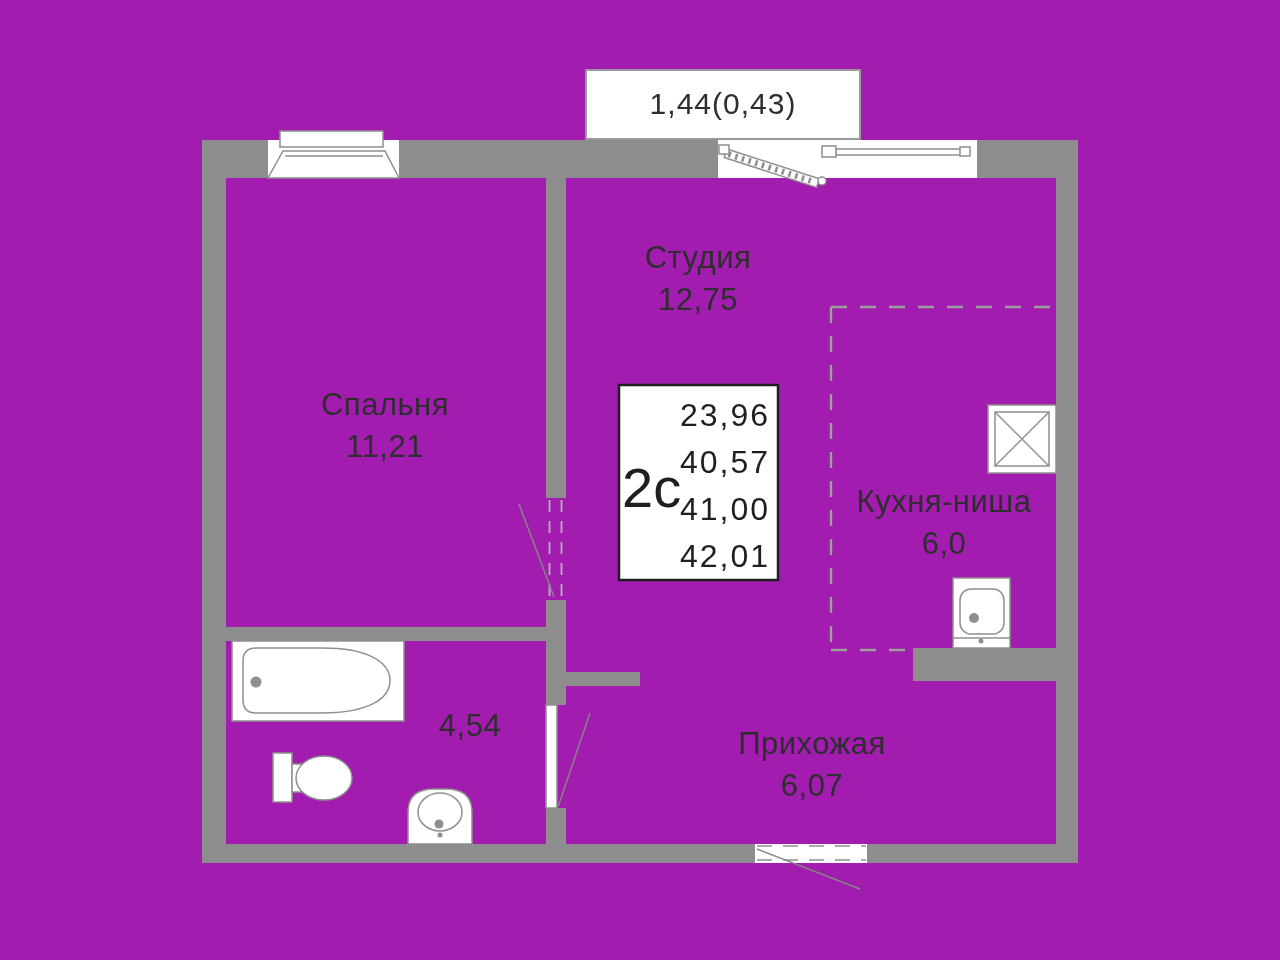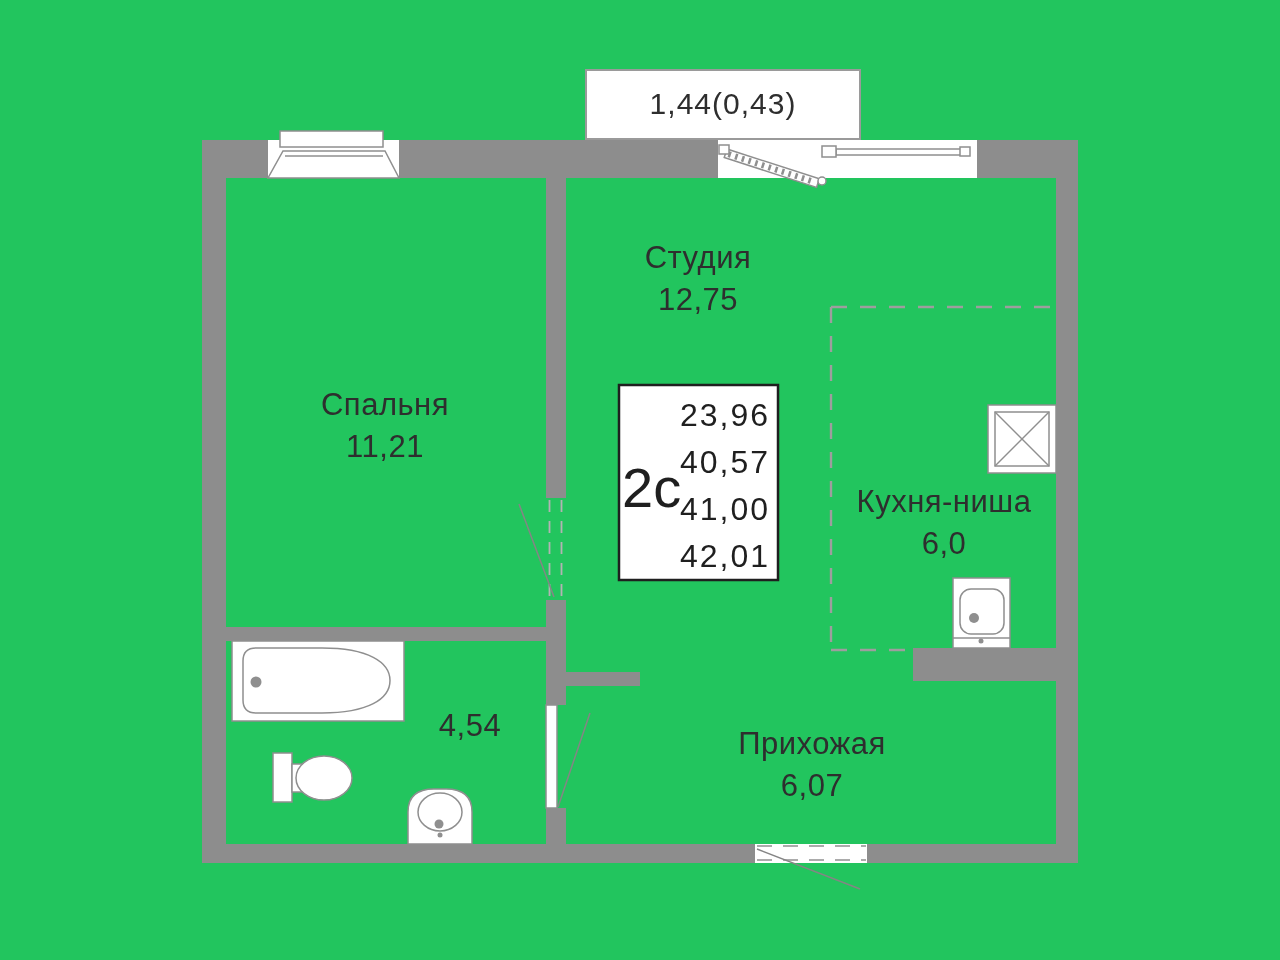--- a/index.html
+++ b/index.html
@@ -1,16 +1,16 @@
 <!DOCTYPE html>
 <html style="--wall: #8d8d8d; --line: #8f8f8f; --dash: #9e9e9e; --text: #2e2e2e; --info: #1f1f1f;"><head>
 <meta charset="utf-8">
 <style>
   html,body{margin:0;padding:0;background:#ffffff;}
-  #stage{position:relative;width:1280px;height:960px;background:#22c55e;overflow:hidden;
+  #stage{position:relative;width:1280px;height:960px;background:#a21caf;overflow:hidden;
          font-family:"Liberation Sans",sans-serif;}
   svg{display:block}
   .wall{fill:var(--wall,#8d8d8d);}
   .opening{fill:#ffffff;}
   .fixture{fill:#ffffff;stroke:var(--line,#8f8f8f);stroke-width:1.5;}
   .thin{fill:none;stroke:var(--line,#8f8f8f);stroke-width:1.5;}
   .dot{fill:#8f8f8f;stroke:none;}
   .dash-kitchen{fill:none;stroke:var(--dash,#9e9e9e);stroke-width:2.4;stroke-dasharray:16 13;}
   .dash-door{fill:none;stroke:#b3b3b3;stroke-width:1.8;stroke-dasharray:12 9;}
   .dash-entry{fill:none;stroke:#ababab;stroke-width:2;stroke-dasharray:15 11;}

